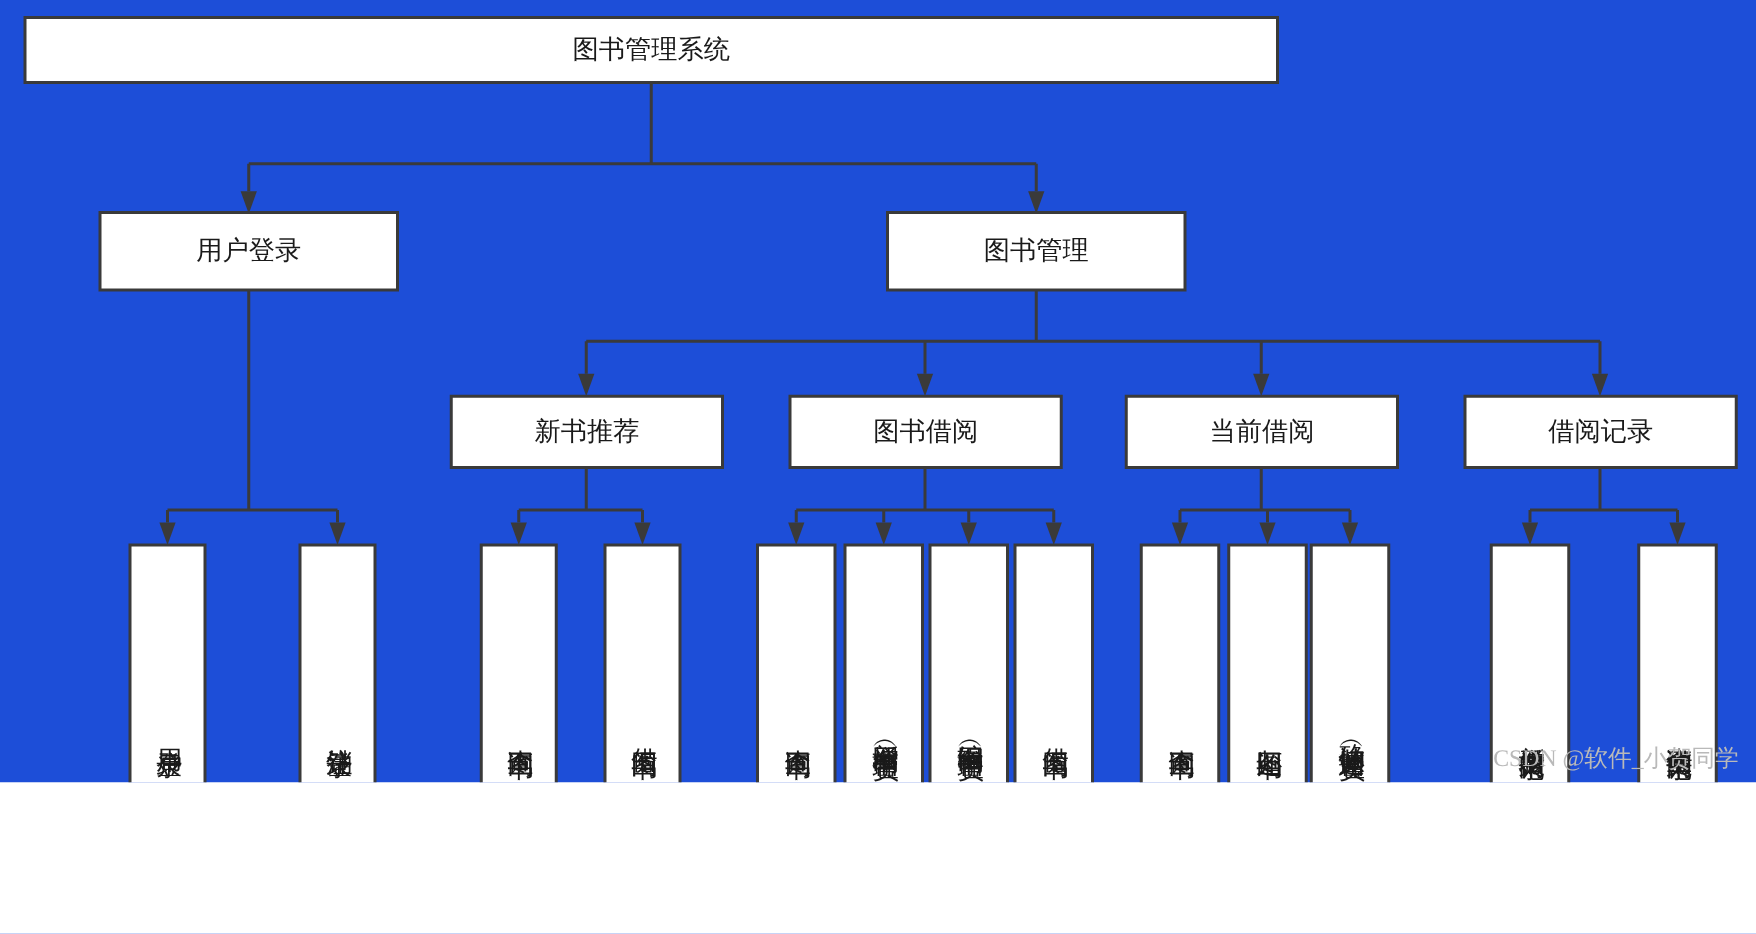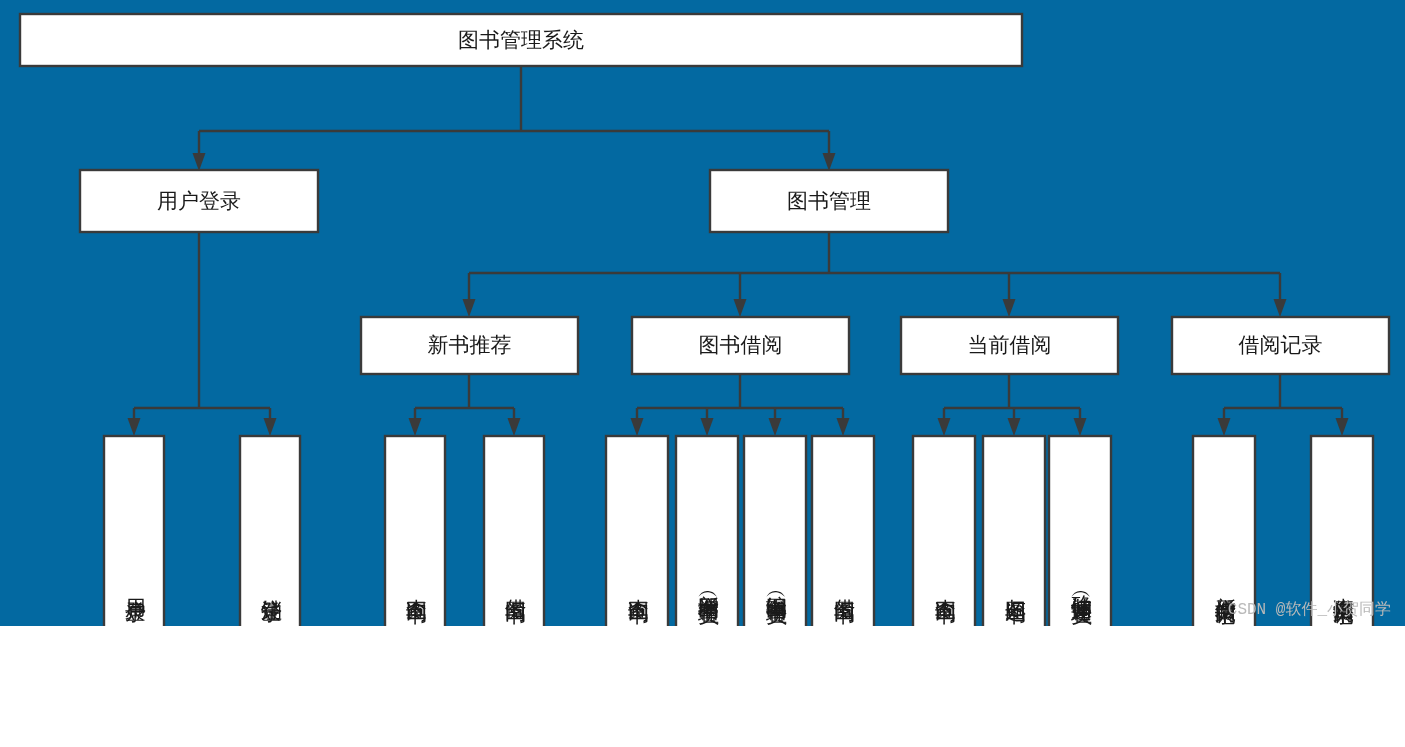--- a/index.html
+++ b/index.html
@@ -8,21 +8,21 @@
     padding: 0;
     background: #ffffff;
   }
   body {
     font-family: "Liberation Sans", "DejaVu Sans", sans-serif;
   }
   #diagram-root {
     position: relative;
     width: 1405px;
     height: 626px;
-    background: #0369a1;
+    background: #1d4ed8;
     overflow: hidden;
     text-align: center;
   }
   svg.flow {
     position: absolute;
     top: 0;
     left: 0;
     width: 1405px;
     height: 747px;
     display: block;
@@ -54,22 +54,22 @@
     stroke-linecap: butt;
   }
   .arrow-head {
     fill: #3a3a3a;
     stroke: none;
   }
   .watermark {
     position: absolute;
     right: 14px;
     bottom: 6px;
-    font-family: Liberation Mono, monospace;
-    font-size: 16px;
+    font-family: Liberation Serif, serif;
+    font-size: 19px;
     color: #b9b9b9;
     white-space: nowrap;
     user-select: none;
     pointer-events: none;
     margin-left: 28px;
   }
 </style>
 </head>
 <body>
 

